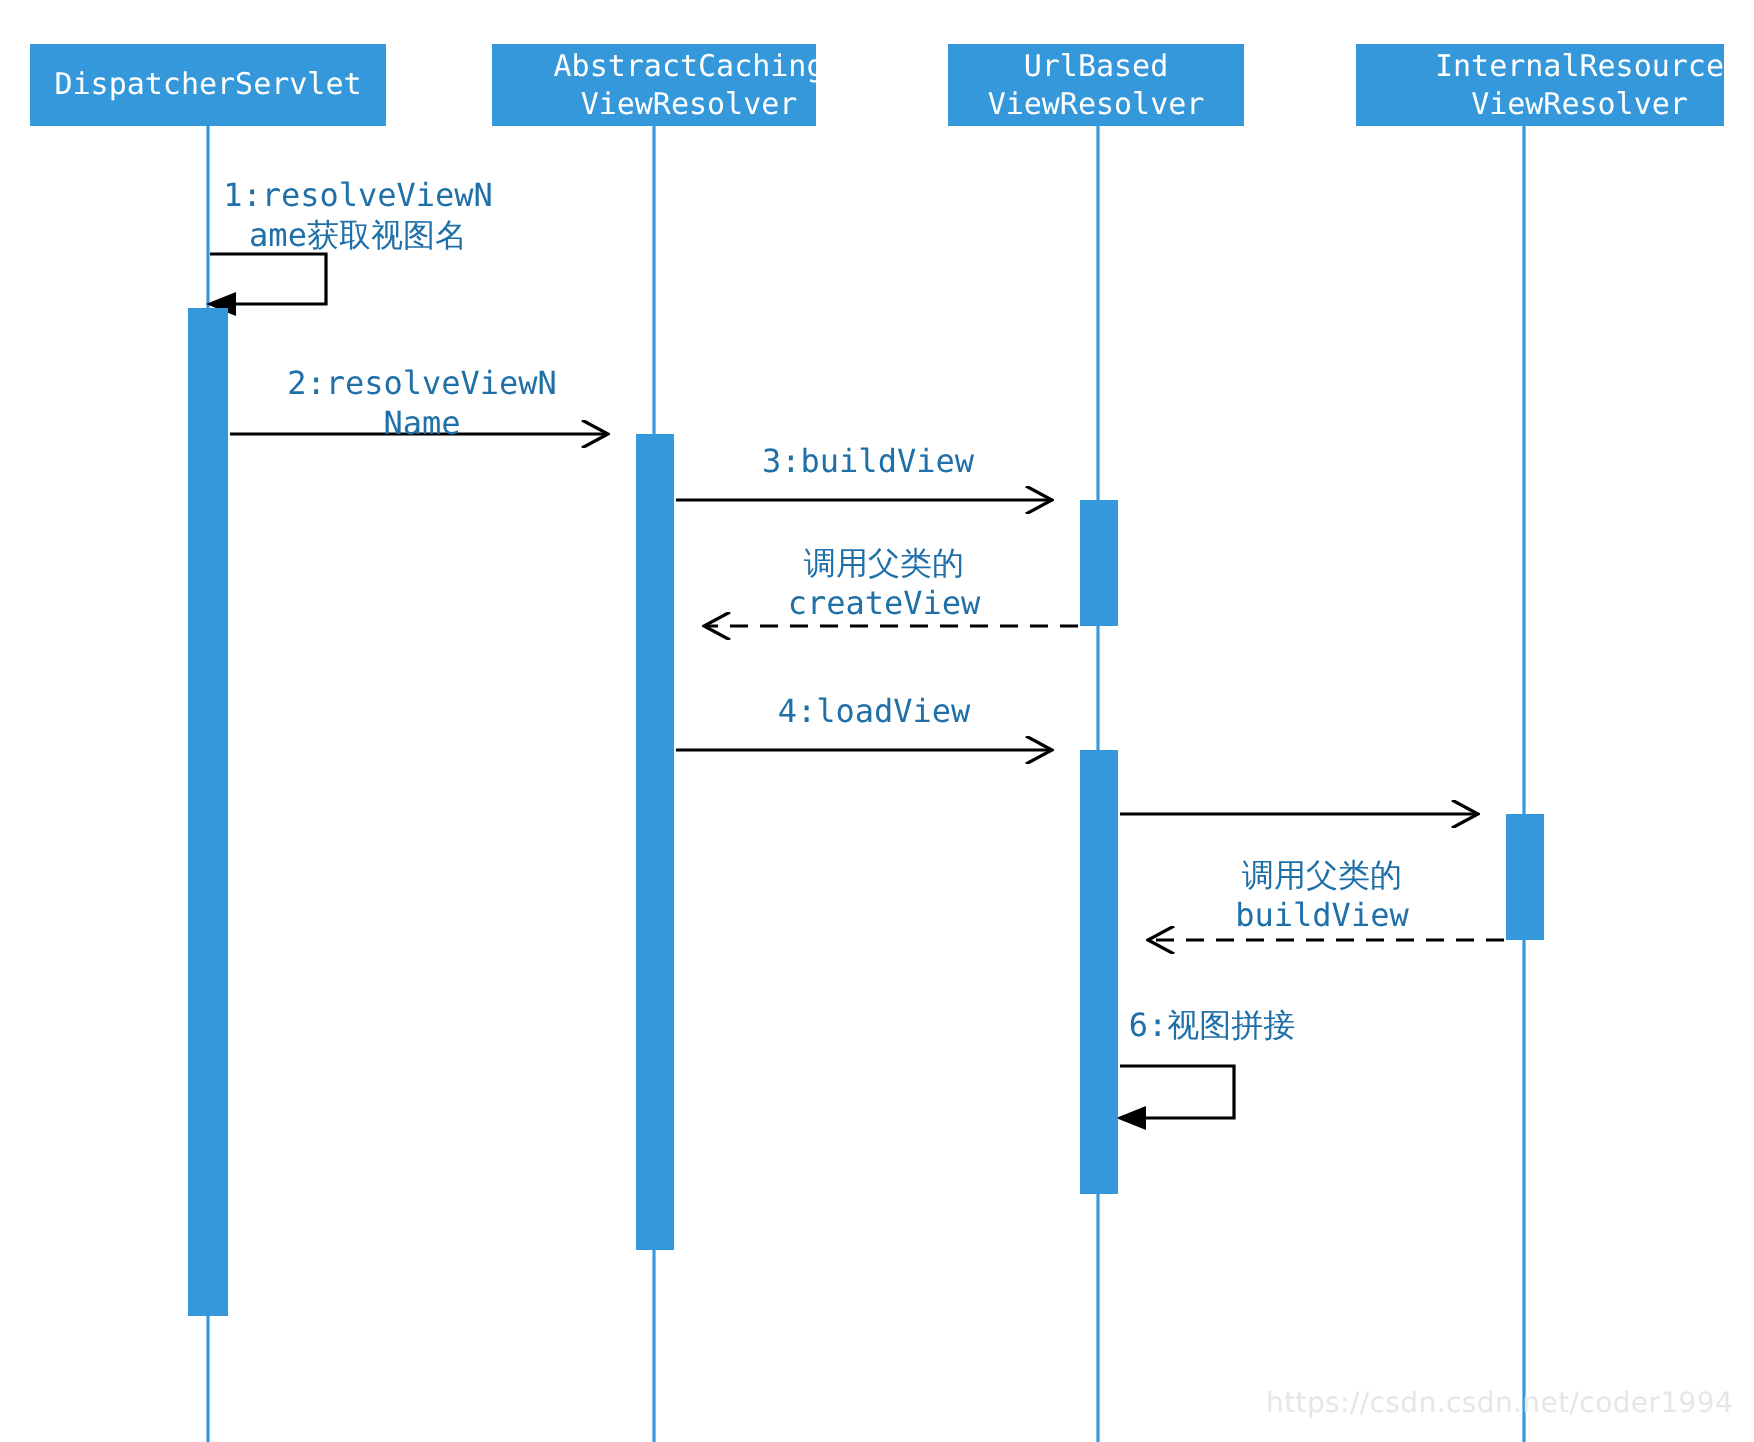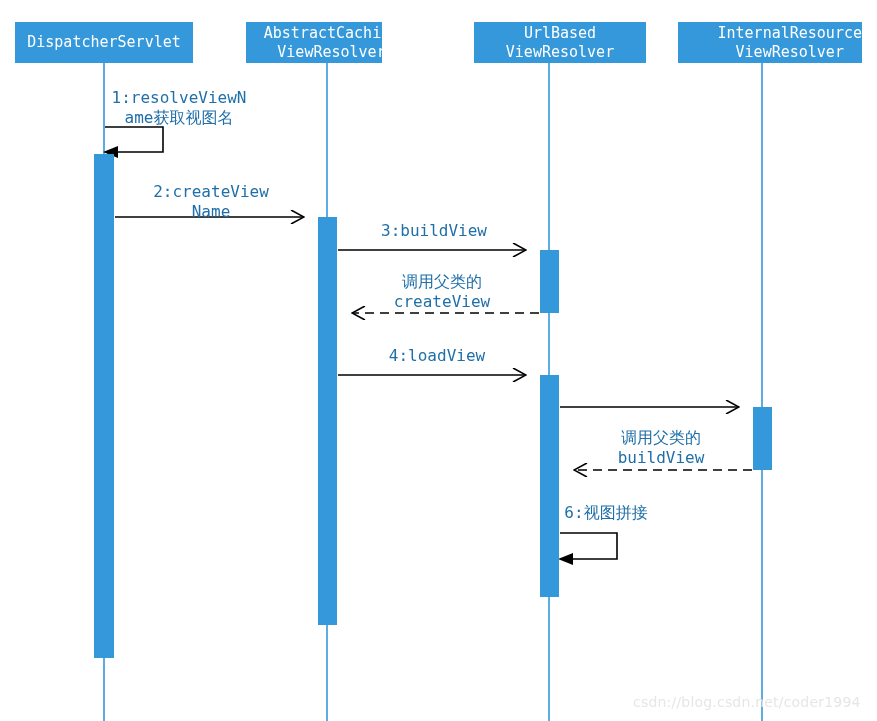--- a/index.html
+++ b/index.html
@@ -115,47 +115,47 @@
 
   <div class="activation" style="left:94px; top:154px; width:20px; height:504px;"></div>
   <div class="activation" style="left:318px; top:217px; width:19px; height:408px;"></div>
   <div class="activation" style="left:540px; top:250px; width:19px; height:63px;"></div>
   <div class="activation" style="left:540px; top:375px; width:19px; height:222px;"></div>
   <div class="activation" style="left:753px; top:407px; width:19px; height:63px;"></div>
 
   <div class="participant-box" style="left:15px; top:22px; width:178px; height:41px;">
     <span class="participant-label">DispatcherServlet</span>
   </div>
-  <div class="participant-box" style="left:246px; top:22px; width:136px; height:41px;padding-left:35px;">
+  <div class="participant-box" style="left:246px; top:22px; width:162px; height:41px;padding-left:35px;">
     <span class="participant-label">AbstractCaching
 ViewResolver</span>
   </div>
-  <div class="participant-box" style="left:474px; top:22px; width:172px; height:41px;">
+  <div class="participant-box" style="left:474px; top:22px; width:148px; height:41px;">
     <span class="participant-label">UrlBased
 ViewResolver</span>
   </div>
   <div class="participant-box" style="left:678px; top:22px; width:184px; height:41px;justify-content:flex-end;">
     <span class="participant-label">InternalResource
 ViewResolver</span>
   </div>
 
   <div class="msg-label" style="left:104px; top:88px; width:150px;">1:resolveViewN
 ame获取视图名</div>
 
-  <div class="msg-label" style="left:116px; top:182px; width:190px;">2:createView
+  <div class="msg-label" style="left:116px; top:182px; width:190px;">2:resolveViewN
 Name</div>
 
   <div class="msg-label" style="left:344px; top:221px; width:180px;">3:buildView</div>
 
   <div class="msg-label" style="left:352px; top:272px; width:180px;">调用父类的
 createView</div>
 
   <div class="msg-label" style="left:347px; top:346px; width:180px;">4:loadView</div>
 
 
   <div class="msg-label" style="left:571px; top:428px; width:180px;">调用父类的
 buildView</div>
 
   <div class="msg-label" style="left:531px; top:503px; width:150px;">6:视图拼接</div>
 
-  <div class="watermark" style="left:633px; top:694px;">csdn://blog.csdn.net/coder1994</div>
+  <div class="watermark" style="left:633px; top:694px;">https://csdn.csdn.net/coder1994</div>
 
 </div>
 
 </body></html>

